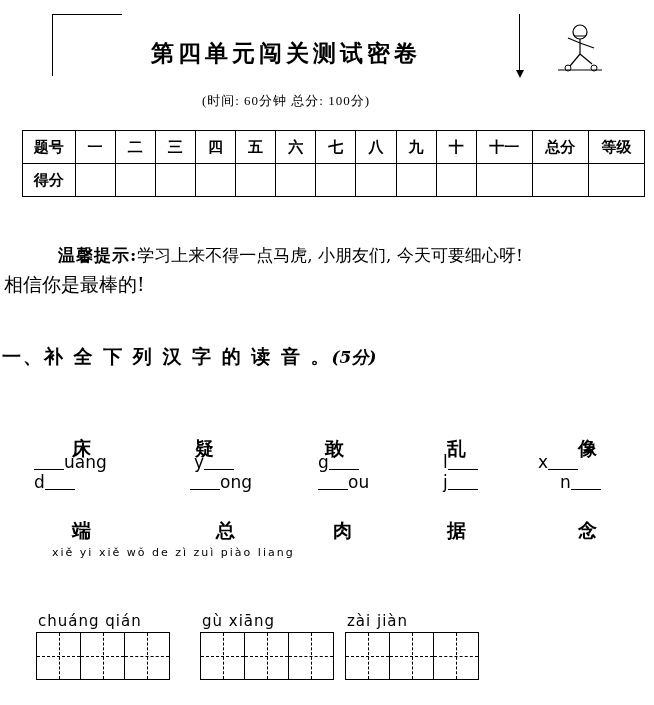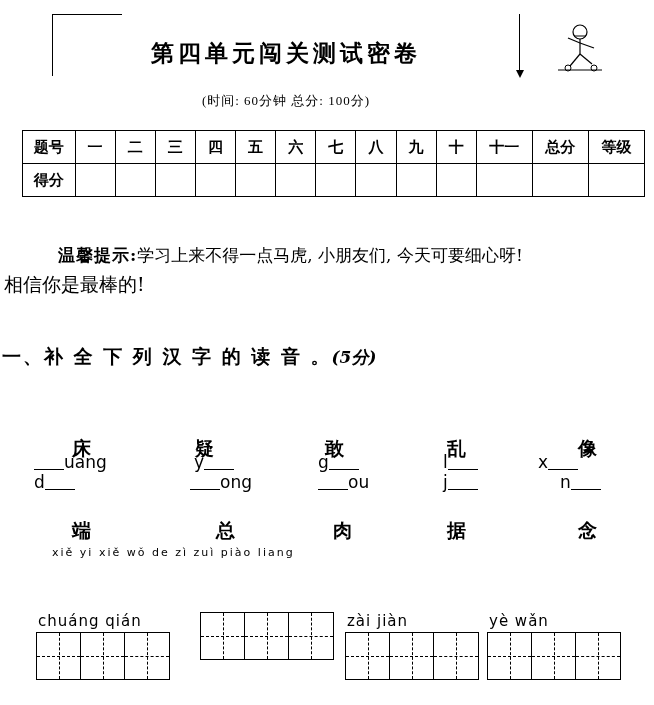--- a/index.html
+++ b/index.html
@@ -233,38 +233,31 @@
   <div class="grid-group" style="left:36px;top:612px;">
     <div class="grid-label">chuáng qián</div>
     <div class="grid">
       <div class="cell"></div>
       <div class="cell"></div>
       <div class="cell"></div>
     </div>
   </div>
 
   <div class="grid-group" style="left:200px;top:612px;">
+    <div class="grid-label">gù  xiāng</div>
     <div class="grid">
       <div class="cell"></div>
       <div class="cell"></div>
       <div class="cell"></div>
     </div>
   </div>
 
   <div class="grid-group" style="left:345px;top:612px;">
     <div class="grid-label">zài  jiàn</div>
     <div class="grid">
       <div class="cell"></div>
       <div class="cell"></div>
       <div class="cell"></div>
     </div>
   </div>
 
-  <div class="grid-group" style="left:487px;top:612px;">
-    <div class="grid-label">yè  wǎn</div>
-    <div class="grid">
-      <div class="cell"></div>
-      <div class="cell"></div>
-      <div class="cell"></div>
-    </div>
-  </div>
 
 </div>
 
 </body></html>

